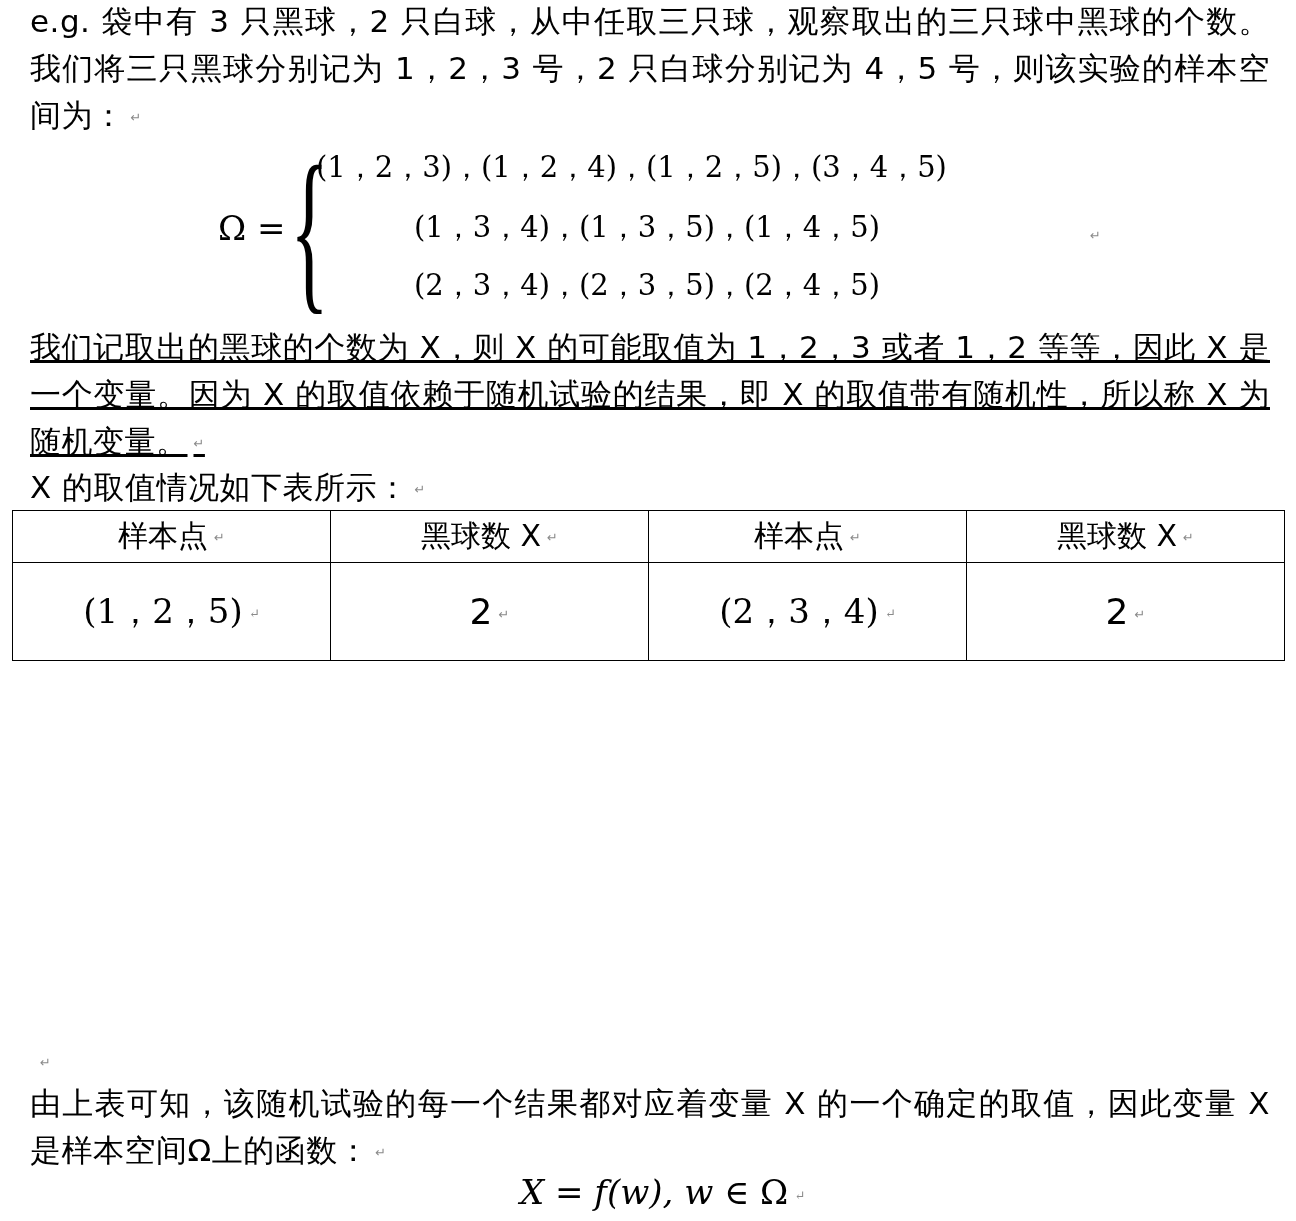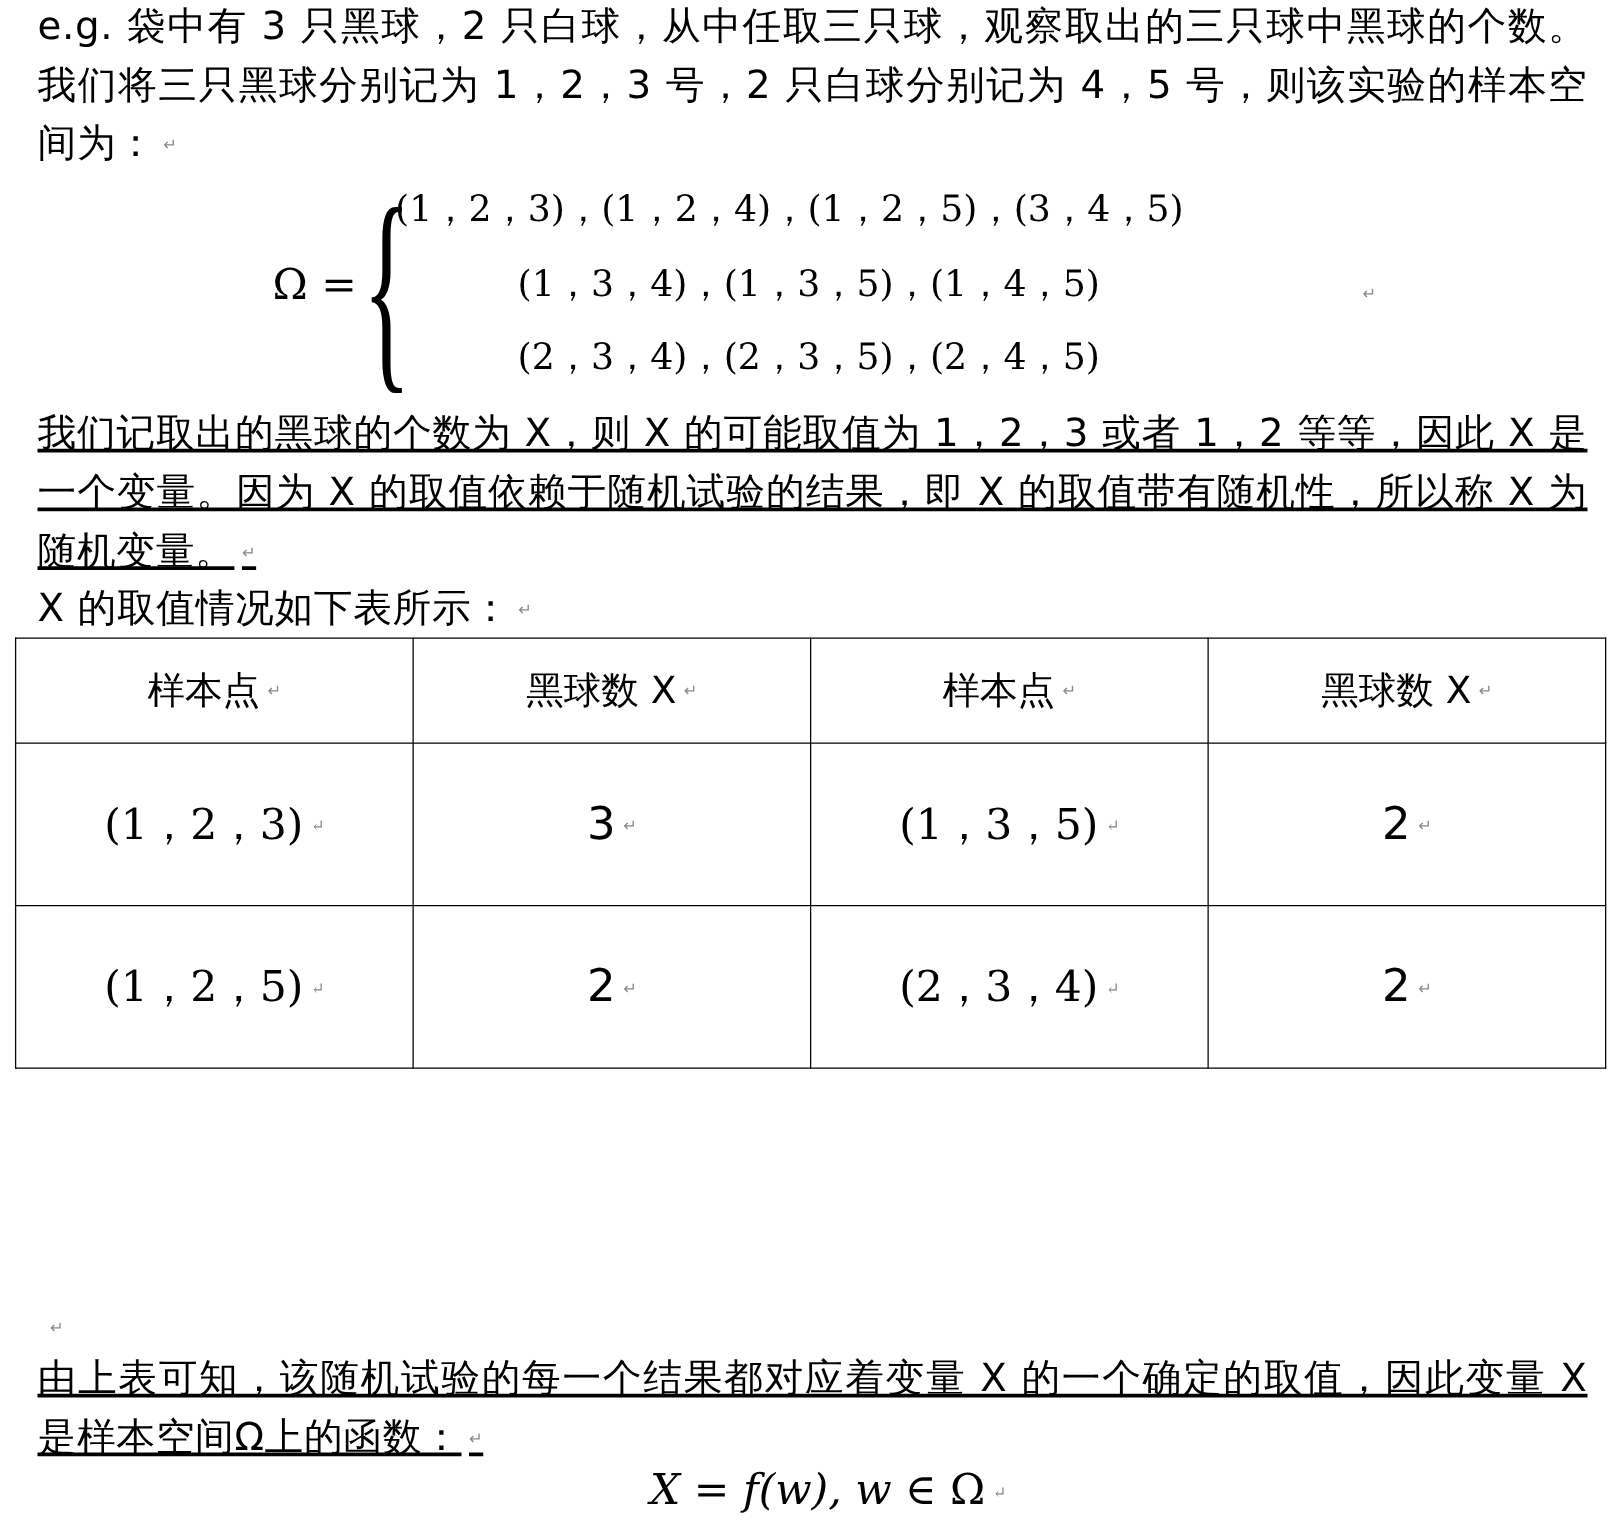--- a/index.html
+++ b/index.html
@@ -35,21 +35,21 @@
   .omega-row.r1 { left:196px; top:60px; }
   .omega-row.r2 { left:196px; top:118px;text-align:center; }
   .omega-mark { position:absolute; left:866px; top:80px; }
 
   
   .tbl {
     position:absolute; left:12px; top:510px; width:1273px;
     border-collapse:collapse; table-layout:fixed;
   }
   .tbl td, .tbl th {
-    border:1.5px solid #000; text-align:center; padding:18px;
+    border:1.5px solid #000; text-align:center; padding:2px;
     font-weight:normal;
   }
   .tbl th { height:47px; font-size:30px; }
   .tbl td { height:93px; }
   .tbl td.sp { font-size:34px; font-family:"DejaVu Serif","Liberation Serif",serif; }
   .tbl td.cnt { font-size:36px; }
 
   .formula {
     position:absolute; left:520px; top:1172px; font-size:34px;
     font-family:"DejaVu Serif","Liberation Serif",serif; font-style:italic;
@@ -83,35 +83,29 @@
 
 <table class="tbl">
   <tbody>
       <tr>
     <th><span>样本点</span><span class="mark">↵</span></th>
     <th><span>黑球数 X</span><span class="mark">↵</span></th>
     <th><span>样本点</span><span class="mark">↵</span></th>
     <th><span>黑球数 X</span><span class="mark">↵</span></th>
   </tr>
   <tr>
-    <td class="sp"><span>(1，2，3)</span><span class="mark">↵</span></td>
-    <td class="cnt"><span>3</span><span class="mark">↵</span></td>
-    <td class="sp"><span>(1，3，5)</span><span class="mark">↵</span></td>
-    <td class="cnt"><span>2</span><span class="mark">↵</span></td>
-  </tr>
-  <tr>
     <td class="sp"><span>(1，2，5)</span><span class="mark">↵</span></td>
     <td class="cnt"><span>2</span><span class="mark">↵</span></td>
     <td class="sp"><span>(2，3，4)</span><span class="mark">↵</span></td>
     <td class="cnt"><span>2</span><span class="mark">↵</span></td>
   </tr>
 </tbody>
   </table>
 
 <span class="mark lone-mark">↵</span>
 
-<div class="para" style="top:1080px;text-decoration:underline;">
+<div class="para" style="top:1080px;">
   <span>由上表可知，该随机试验的每一个结果都对应着变量 X 的一个确定的取值，因此变量 X 是样本空间Ω上的函数：</span><span class="mark">↵</span>
 </div>
 
 <div class="formula">
   <span>X</span><span class="up"> = </span><span>f(w), w ∈ </span><span class="up">Ω</span><span class="mark">↵</span>
 </div>
 
 </body></html>

